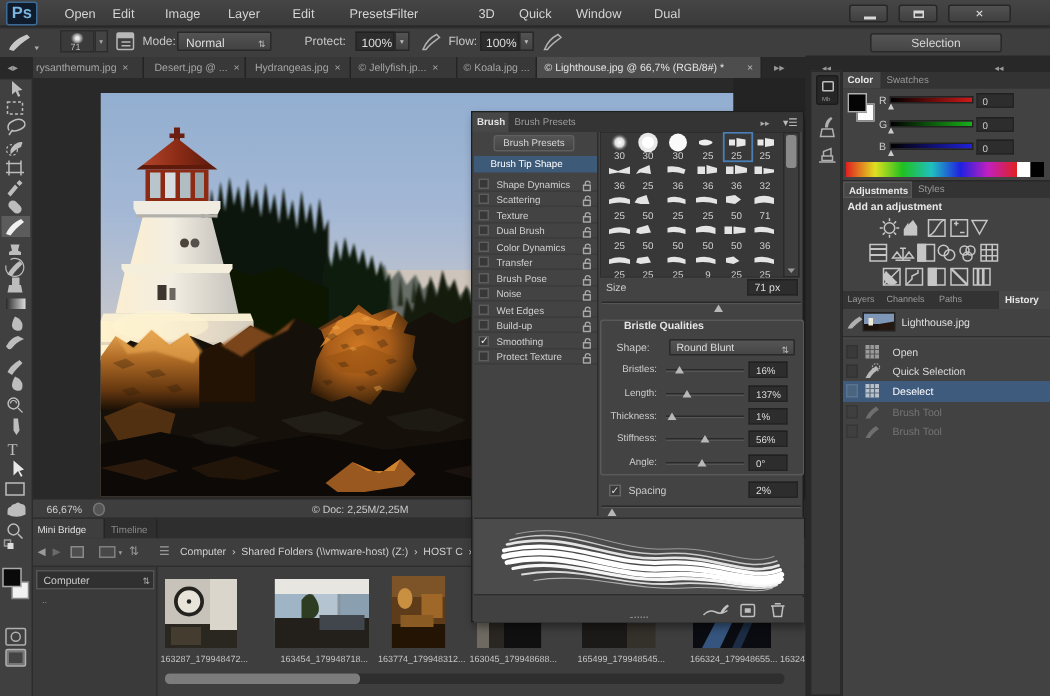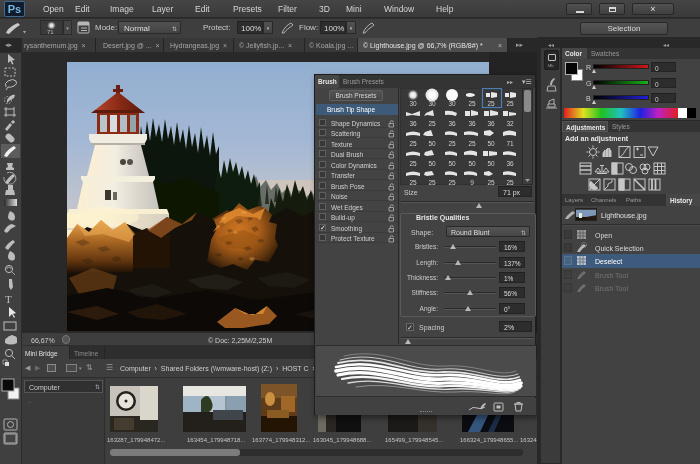--- a/index.html
+++ b/index.html
@@ -16,25 +16,25 @@
 <body>
 
 <div class="abs" style="left:0;top:0;width:700px;height:18px;background:linear-gradient(#454545,#3a3a3a);border-bottom:1px solid #282828">
   <div class="abs" style="left:4px;top:1px;width:21px;height:16px;background:#101b2b;border:1px solid #3c6a96;border-radius:2px;color:#7ab6e0;font-size:11px;font-weight:bold;text-align:center;line-height:15px">Ps</div>
   <div class="abs t9" style="left:43px;top:5px;color:#d4d4d4">Open</div>
   <div class="abs t9" style="left:75px;top:5px;color:#d4d4d4">Edit</div>
   <div class="abs t9" style="left:110px;top:5px;color:#d4d4d4">Image</div>
   <div class="abs t9" style="left:152px;top:5px;color:#d4d4d4">Layer</div>
   <div class="abs t9" style="left:195px;top:5px;color:#d4d4d4">Edit</div>
   <div class="abs t9" style="left:233px;top:5px;color:#d4d4d4">Presets</div>
-  <div class="abs t9" style="left:278px;top:5px;color:#d4d4d4">Filter</div>
+  <div class="abs t9" style="left:260px;top:5px;color:#d4d4d4">Filter</div>
   <div class="abs t9" style="left:319px;top:5px;color:#d4d4d4">3D</div>
-  <div class="abs t9" style="left:346px;top:5px;color:#d4d4d4">Mini</div>
+  <div class="abs t9" style="left:346px;top:5px;color:#d4d4d4">Quick</div>
   <div class="abs t9" style="left:384px;top:5px;color:#d4d4d4">Window</div>
-  <div class="abs t9" style="left:436px;top:5px;color:#d4d4d4">Help</div>
+  <div class="abs t9" style="left:436px;top:5px;color:#d4d4d4">Dual</div>
 
   <div class="abs" style="left:566px;top:3px;width:26px;height:12px;background:linear-gradient(#525252,#3f3f3f);border:1px solid #272727;border-radius:2px">
     <div class="abs" style="left:9px;top:7px;width:8px;height:2px;background:#d8d8d8"></div>
   </div>
   <div class="abs" style="left:599px;top:3px;width:26px;height:12px;background:linear-gradient(#525252,#3f3f3f);border:1px solid #272727;border-radius:2px">
     <div class="abs" style="left:9px;top:3px;width:7px;height:5px;border:1px solid #d8d8d8;border-top-width:2px"></div>
   </div>
   <div class="abs" style="left:632px;top:3px;width:42px;height:12px;background:linear-gradient(#525252,#3f3f3f);border:1px solid #272727;border-radius:2px;color:#e0e0e0;font-size:9px;text-align:center;line-height:10px">×</div>
 </div>
 

